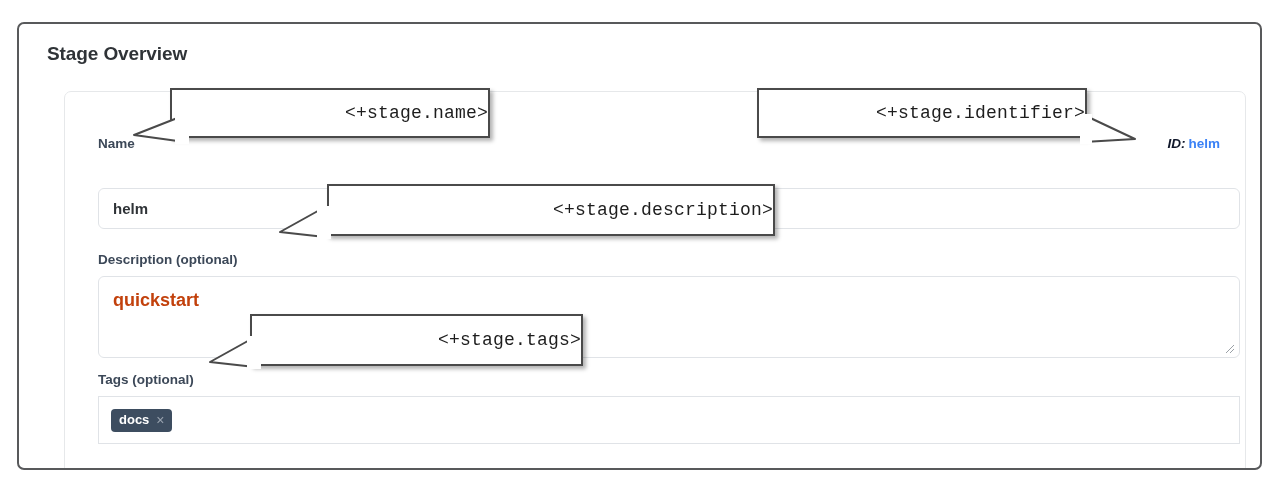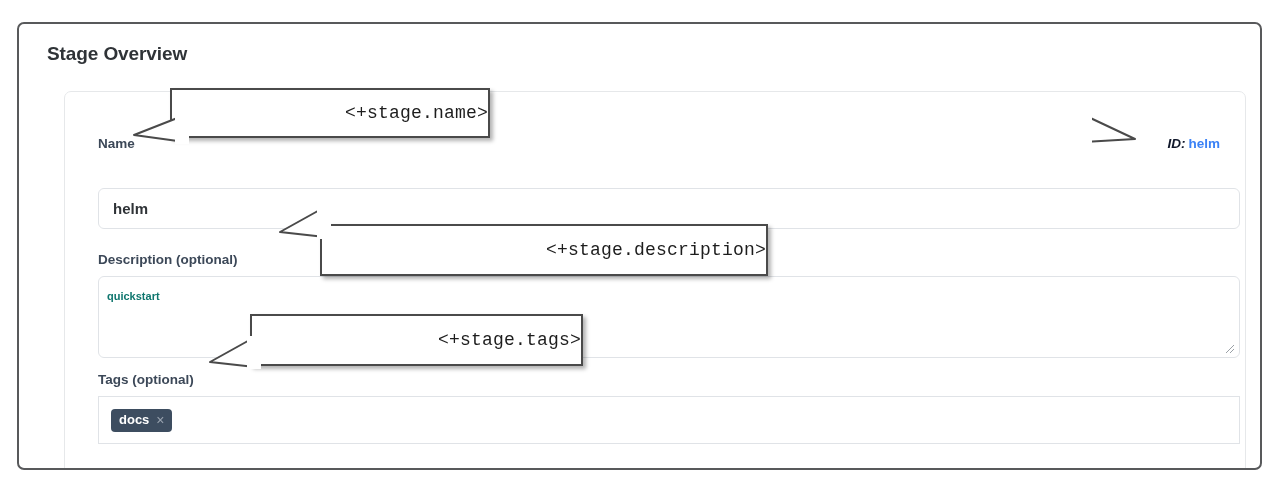--- a/index.html
+++ b/index.html
@@ -95,24 +95,24 @@
     align-items: center;
     outline: none;
   }
 
   .textarea-box {
     position: absolute;
     box-sizing: border-box;
     border: 1px solid #e0e3e7;
     border-radius: 6px;
     background: #ffffff;
-    font-size: 11px;
-    font-weight: bold;
-    color: #0f766e;
-    padding: 13px 8px;
+    font-size: 18px;
+    font-weight: bold;
+    color: #c2410c;
+    padding: 13px 14px;
   }
   .resize-grip {
     position: absolute;
     right: 4px;
     bottom: 3px;
     width: 12px;
     height: 12px;
     pointer-events: none;
   }
 
@@ -216,26 +216,29 @@
     <rect x="44" y="2" width="14" height="30" fill="#ffffff"></rect>
   </svg>
   <div class="callout" style="left:170px; top:88px; width:320px; height:50px;">
     <span>&lt;+stage.name&gt;</span>
   </div>
 
   <svg class="callout-tail" style="left:1078px; top:112px; width:60px; height:34px;">
     <polygon points="57,27 6,3 6,30" fill="#ffffff" stroke="#4a4a4a" stroke-width="2" stroke-linejoin="round"></polygon>
     <rect x="2" y="2" width="12" height="30" fill="#ffffff"></rect>
   </svg>
+  <div class="callout" style="left:757px; top:88px; width:330px; height:50px;">
+    <span>&lt;+stage.identifier&gt;</span>
+  </div>
 
   <svg class="callout-tail" style="left:277px; top:204px; width:58px; height:36px;">
     <polygon points="3,28 48,3 48,33" fill="#ffffff" stroke="#4a4a4a" stroke-width="2" stroke-linejoin="round"></polygon>
     <rect x="40" y="2" width="14" height="33" fill="#ffffff"></rect>
   </svg>
-  <div class="callout" style="left:320px; top:184px; width:448px; height:52px;margin-top:40px;">
+  <div class="callout" style="left:327px; top:184px; width:448px; height:52px;">
     <span>&lt;+stage.description&gt;</span>
   </div>
 
   <svg class="callout-tail" style="left:207px; top:334px; width:58px; height:36px;">
     <polygon points="3,28 48,3 48,33" fill="#ffffff" stroke="#4a4a4a" stroke-width="2" stroke-linejoin="round"></polygon>
     <rect x="40" y="2" width="14" height="33" fill="#ffffff"></rect>
   </svg>
   <div class="callout" style="left:250px; top:314px; width:333px; height:52px;">
     <span>&lt;+stage.tags&gt;</span>
   </div>

